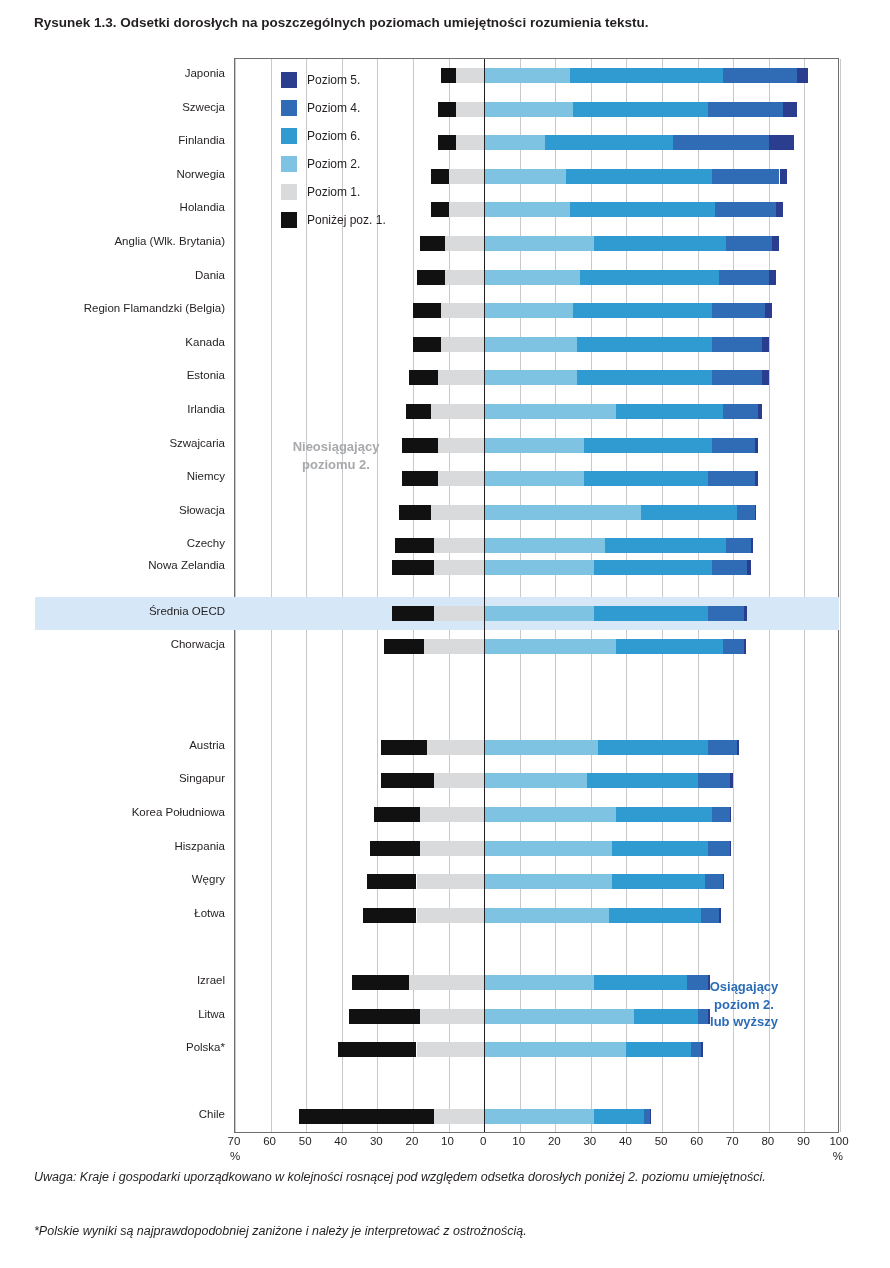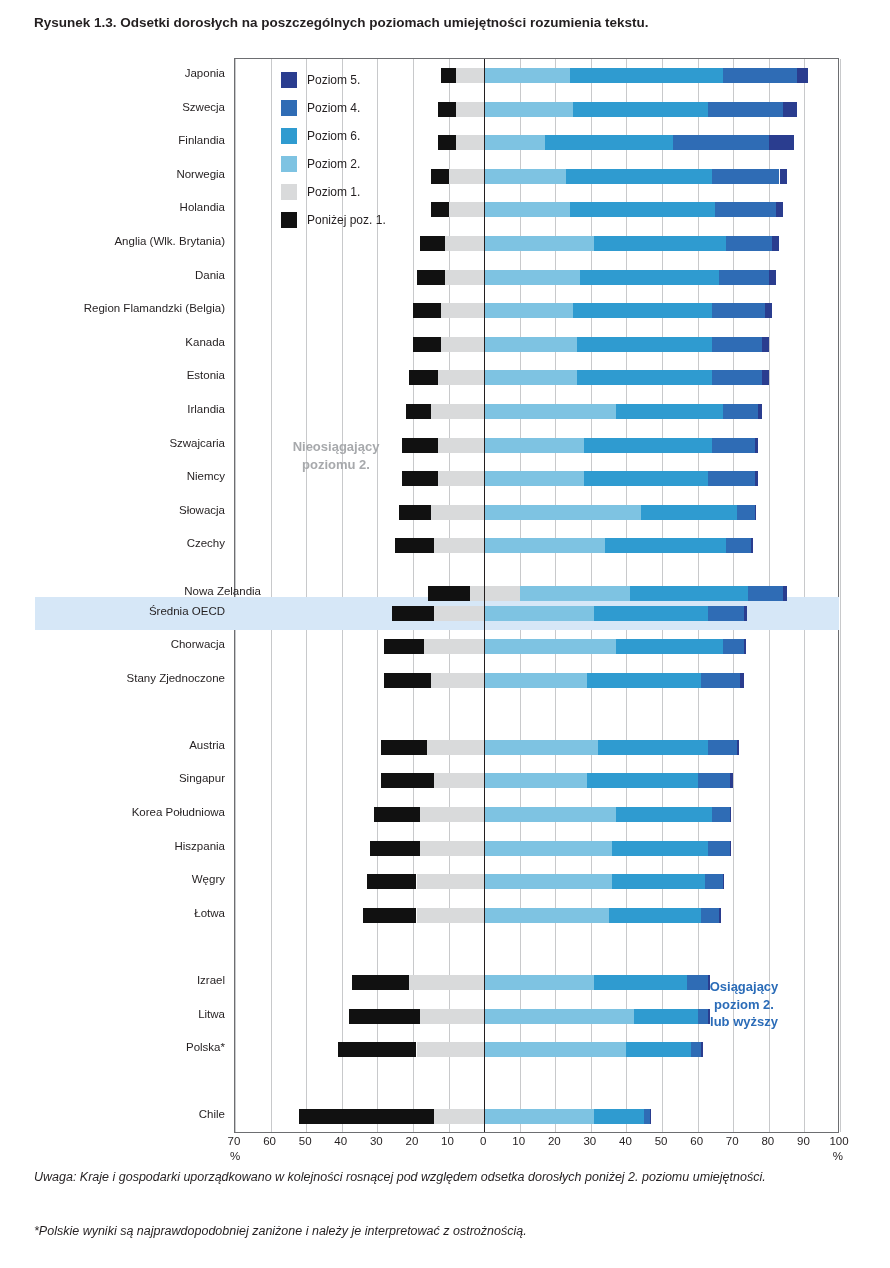--- a/index.html
+++ b/index.html
@@ -351,21 +351,21 @@
           </div>
           <div class="row" style="top: 470.312px; height: 33.5938px;">
             <div class="label">Czechy</div>
             <div class="seg" style="left: 199.294px; width: 49.8235px; background: rgb(217, 218, 219);"></div>
             <div class="seg" style="left: 160.147px; width: 39.1471px; background: rgb(17, 17, 17);"></div>
             <div class="seg" style="left: 249.118px; width: 121px; background: rgb(126, 195, 226);"></div>
             <div class="seg" style="left: 370.118px; width: 121px; background: rgb(47, 155, 208);"></div>
             <div class="seg" style="left: 491.118px; width: 24.9118px; background: rgb(47, 108, 181);"></div>
             <div class="seg" style="left: 516.029px; width: 1.77941px; background: rgb(42, 61, 143);"></div>
           </div>
-          <div class="row" style="top: 518px; height: 33.5938px; margin-left: 36px;">
+          <div class="row" style="top: 492px; height: 33.5938px;">
             <div class="label">Nowa Zelandia</div>
             <div class="seg" style="left: 199.294px; width: 49.8235px; background: rgb(217, 218, 219);"></div>
             <div class="seg" style="left: 156.588px; width: 42.7059px; background: rgb(17, 17, 17);"></div>
             <div class="seg" style="left: 249.118px; width: 110.324px; background: rgb(126, 195, 226);"></div>
             <div class="seg" style="left: 359.441px; width: 117.441px; background: rgb(47, 155, 208);"></div>
             <div class="seg" style="left: 476.882px; width: 35.5882px; background: rgb(47, 108, 181);"></div>
             <div class="seg" style="left: 512.471px; width: 3.55882px; background: rgb(42, 61, 143);"></div>
           </div>
           <div class="row highlight" style="top: 537.5px; height: 33.5938px;">
             <div class="rowbg"></div>
@@ -378,29 +378,20 @@
             <div class="seg" style="left: 508.912px; width: 3.55882px; background: rgb(42, 61, 143);"></div>
           </div>
           <div class="row" style="top: 571.094px; height: 33.5938px;">
             <div class="label">Chorwacja</div>
             <div class="seg" style="left: 188.618px; width: 60.5px; background: rgb(217, 218, 219);"></div>
             <div class="seg" style="left: 149.471px; width: 39.1471px; background: rgb(17, 17, 17);"></div>
             <div class="seg" style="left: 249.118px; width: 131.676px; background: rgb(126, 195, 226);"></div>
             <div class="seg" style="left: 380.794px; width: 106.765px; background: rgb(47, 155, 208);"></div>
             <div class="seg" style="left: 487.559px; width: 21.3529px; background: rgb(47, 108, 181);"></div>
             <div class="seg" style="left: 508.912px; width: 1.77941px; background: rgb(42, 61, 143);"></div>
-          </div>
-          <div class="row" style="top: 604.688px; height: 33.5938px;">
-            <div class="label">Stany Zjednoczone</div>
-            <div class="seg" style="left: 195.735px; width: 53.3824px; background: rgb(217, 218, 219);"></div>
-            <div class="seg" style="left: 149.471px; width: 46.2647px; background: rgb(17, 17, 17);"></div>
-            <div class="seg" style="left: 249.118px; width: 103.206px; background: rgb(126, 195, 226);"></div>
-            <div class="seg" style="left: 352.324px; width: 113.882px; background: rgb(47, 155, 208);"></div>
-            <div class="seg" style="left: 466.206px; width: 39.1471px; background: rgb(47, 108, 181);"></div>
-            <div class="seg" style="left: 505.353px; width: 3.55882px; background: rgb(42, 61, 143);"></div>
           </div>
           <div class="row" style="top: 671.875px; height: 33.5938px;">
             <div class="label">Austria</div>
             <div class="seg" style="left: 192.176px; width: 56.9412px; background: rgb(217, 218, 219);"></div>
             <div class="seg" style="left: 145.912px; width: 46.2647px; background: rgb(17, 17, 17);"></div>
             <div class="seg" style="left: 249.118px; width: 113.882px; background: rgb(126, 195, 226);"></div>
             <div class="seg" style="left: 363px; width: 110.324px; background: rgb(47, 155, 208);"></div>
             <div class="seg" style="left: 473.324px; width: 28.4706px; background: rgb(47, 108, 181);"></div>
             <div class="seg" style="left: 501.794px; width: 1.77941px; background: rgb(42, 61, 143);"></div>
           </div>

